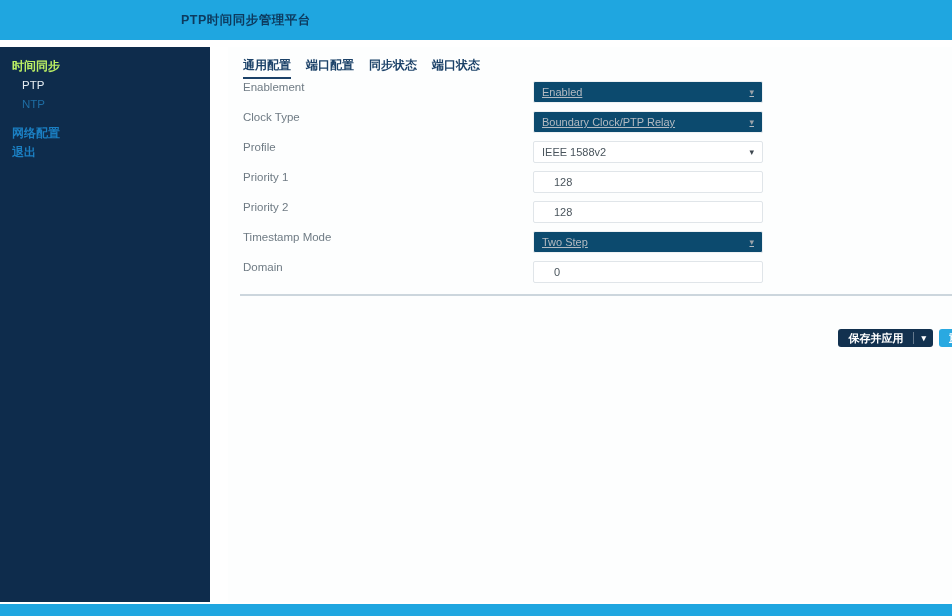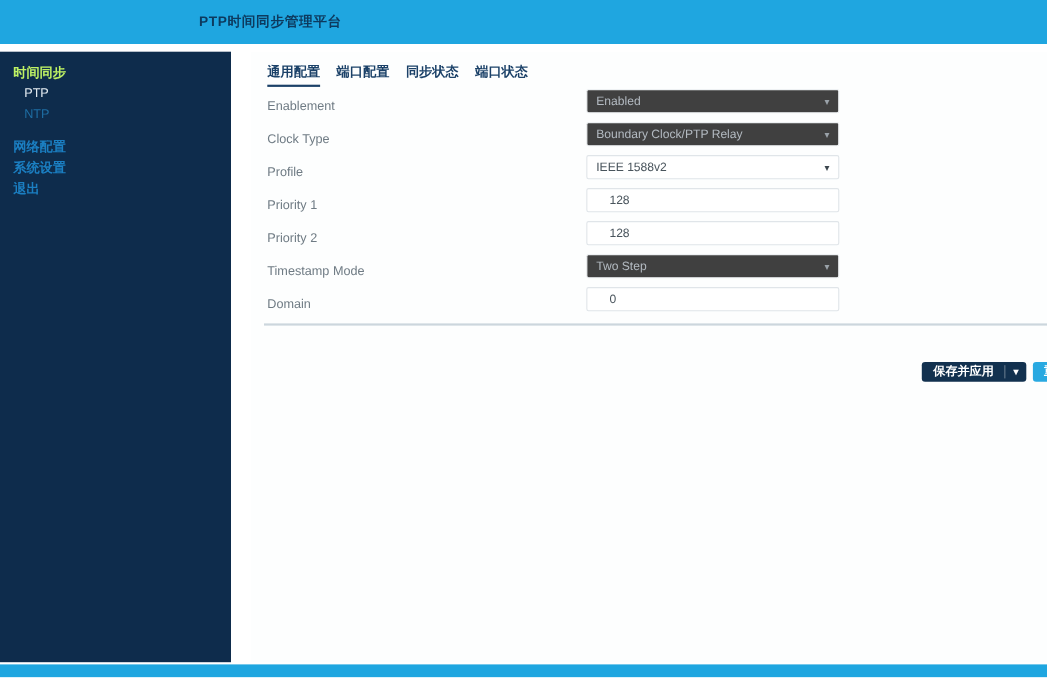--- a/index.html
+++ b/index.html
@@ -21,26 +21,26 @@
   .nav-gap { height: 10px; }
 
   
   .main { position: absolute; left: 228px; top: 47px; width: 758px; height: 555px; background: #fdfefe; }
 
   .tabs { position: absolute; left: 15px; top: 10px; display: flex; gap: 15px; }
   .tab { font-size: 12px; font-weight: bold; color: #1b4168; padding-bottom: 3px; border-bottom: 2px solid transparent; cursor: pointer; }
   .tab.active { border-bottom-color: #1b4168; }
 
   .form { position: absolute; left: 15px; top: 34px; }
-  .row { display: flex; align-items: flex-end; height: 22px; margin-bottom: 8px; }
+  .row { display: flex; align-items: flex-start; height: 22px; margin-bottom: 8px; }
   .row .flabel { width: 290px; font-size: 11.5px; color: #6f7b84; }
   .control { width: 230px; height: 22px; border: 1px solid #e0e5e9; border-radius: 2px; background: #ffffff; font-size: 11px; color: #49545c; font-family: "Liberation Sans", sans-serif; }
   .select { display: flex; align-items: center; justify-content: space-between; padding: 0 8px; }
   .select .caret { font-size: 9px; color: #3c464e; line-height: 1; }
-  .control.disabled { background: #404040; border-color: #eef1f3; color: #b3bac1; }
+  .control.disabled { background: #0c4a6e; border-color: #eef1f3; color: #b3bac1; text-decoration: underline; }
   .control.disabled .caret { color: #9aa2a9; }
   input.control { padding: 0 20px; outline: none; }
 
   .divider { position: absolute; left: 12px; width: 725px; top: 247px; height: 2px; background: #ccd6dd; }
 
   .actions { position: absolute; right: 5px; top: 259px; display: flex; gap: 6px; margin-top: 23px; }
   .btn { height: 18px; display: flex; align-items: center; border-radius: 3px; font-size: 11px; font-weight: bold; color: #ffffff; cursor: pointer; }
   .btn-split { background: #12314f; }
   .btn-split .btn-main { padding: 0 10px; line-height: 18px; }
   .btn-split .btn-sep { width: 1px; height: 12px; background: rgba(255,255,255,0.35); }
@@ -58,21 +58,20 @@
   <div class="topbar">
     <div class="app-title">PTP时间同步管理平台</div>
   </div>
 
   <div class="sidebar">
     <span class="nav-item nav-group">时间同步</span>
     <span class="nav-item nav-sub">PTP</span>
     <span class="nav-item nav-sub-dim">NTP</span>
     <div class="nav-gap"></div>
     <span class="nav-item nav-link">网络配置</span>
-    <span class="nav-item nav-link">系统设置</span>
     <span class="nav-item nav-link">退出</span>
   </div>
 
   <div class="main">
 
     <div class="tabs">
       <span class="tab active">通用配置</span>
       <span class="tab">端口配置</span>
       <span class="tab">同步状态</span>
       <span class="tab">端口状态</span>

